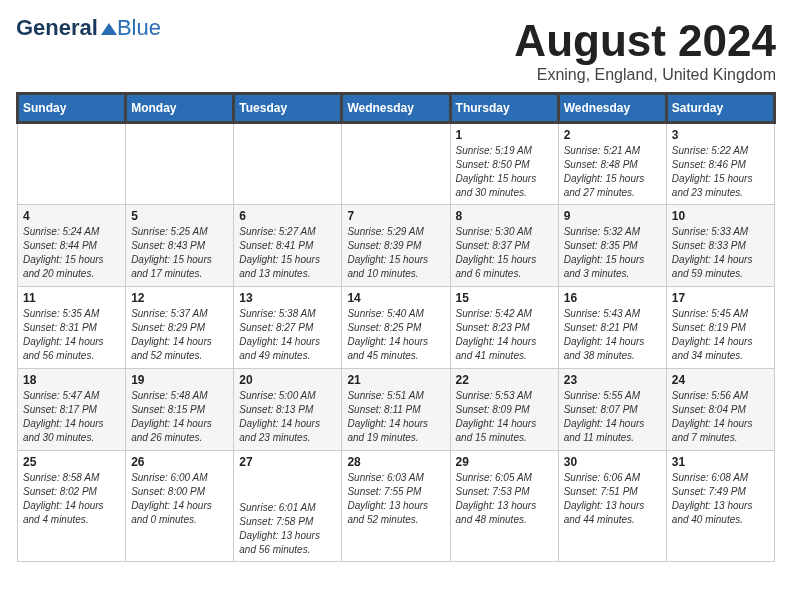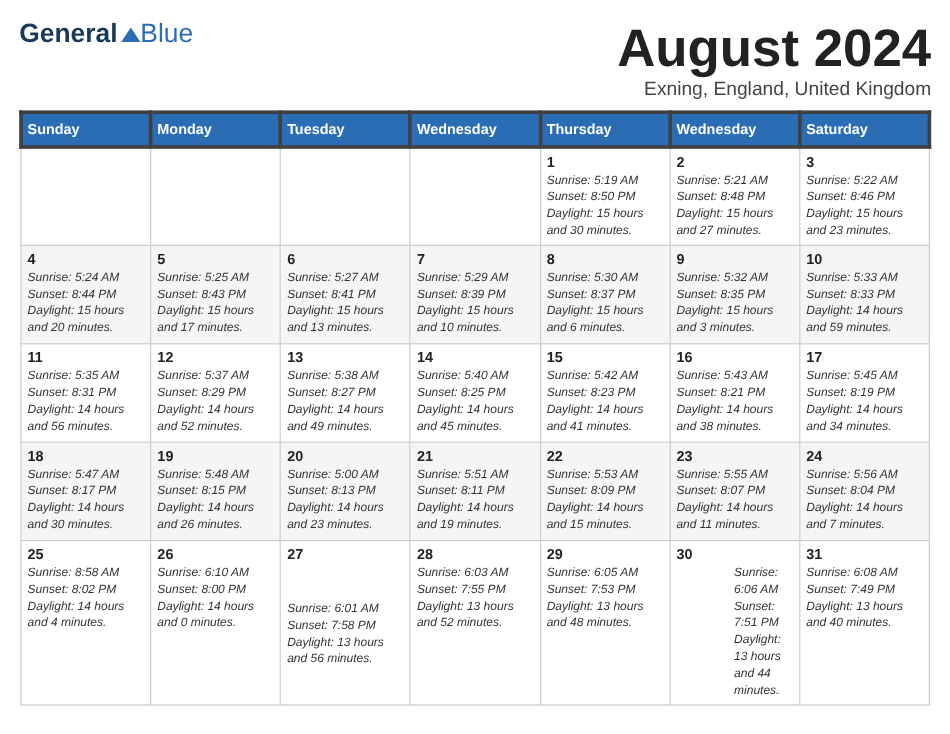--- a/index.html
+++ b/index.html
@@ -295,21 +295,21 @@
       <tr>
         <td>
           <span class="day-number">25</span>
           <div class="cell-content" style="white-space: pre-line;">Sunrise: 8:58 AM
 Sunset: 8:02 PM
 Daylight: 14 hours
 and 4 minutes.</div>
         </td>
         <td>
           <span class="day-number">26</span>
-          <div class="cell-content" style="white-space: pre-line;">Sunrise: 6:10 AM
+          <div class="cell-content" style="white-space: pre-line;">Sunrise: 6:00 AM
 Sunset: 8:00 PM
 Daylight: 14 hours
 and 0 minutes.</div>
         </td>
         <td>
           <span class="day-number">27</span>
           <div class="cell-content" style="white-space: pre-line; margin-top: 32px;">Sunrise: 6:01 AM
 Sunset: 7:58 PM
 Daylight: 13 hours
 and 56 minutes.</div>
@@ -323,21 +323,21 @@
         </td>
         <td>
           <span class="day-number">29</span>
           <div class="cell-content" style="white-space: pre-line;">Sunrise: 6:05 AM
 Sunset: 7:53 PM
 Daylight: 13 hours
 and 48 minutes.</div>
         </td>
         <td>
           <span class="day-number">30</span>
-          <div class="cell-content" style="white-space: pre-line; margin-left: 48px;">Sunrise: 6:06 AM
+          <div class="cell-content" style="white-space: pre-line;">Sunrise: 6:06 AM
 Sunset: 7:51 PM
 Daylight: 13 hours
 and 44 minutes.</div>
         </td>
         <td>
           <span class="day-number">31</span>
           <div class="cell-content" style="white-space: pre-line;">Sunrise: 6:08 AM
 Sunset: 7:49 PM
 Daylight: 13 hours
 and 40 minutes.</div>

